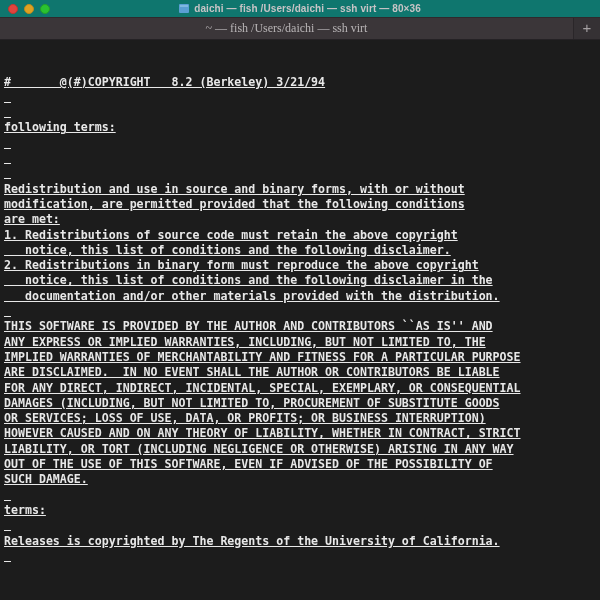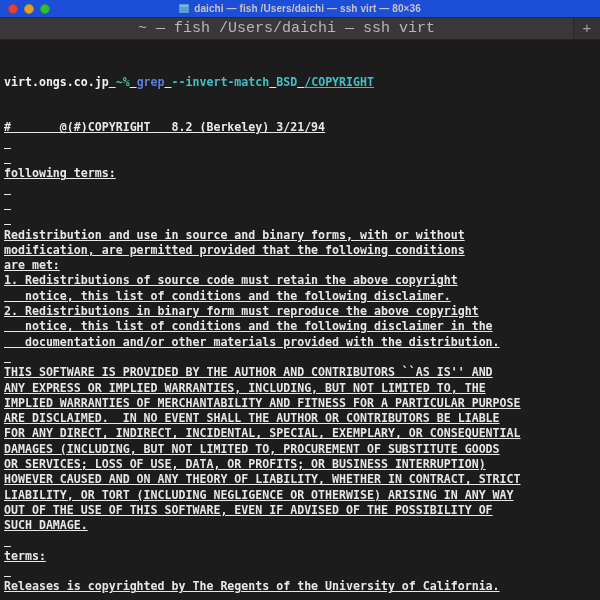--- a/index.html
+++ b/index.html
@@ -21,21 +21,21 @@
     background: #1c1c1c;
     display: flex;
     flex-direction: column;
     overflow: hidden;
   }
 
   
   .titlebar {
     height: 18px;
     min-height: 18px;
-    background: #1d4ed8;
+    background: #0f766e;
     border-bottom: 1px solid #2e2a2d;
     display: flex;
     align-items: center;
     position: relative;
     box-sizing: border-box;
   }
   .traffic {
     display: flex;
     align-items: center;
     gap: 6px;
@@ -101,22 +101,22 @@
   .tab {
     flex: 1 1 auto;
     display: flex;
     align-items: center;
     justify-content: center;
     background: #3b3639;
     border-right: 1px solid #2a2629;
     overflow: hidden;
   }
   .tab-text {
-    font-family: Liberation Mono, monospace;
-    font-size: 15px;
+    font-family: Liberation Serif, serif;
+    font-size: 12px;
     color: #b9b5b7;
     white-space: nowrap;
   }
   .newtab {
     width: 26px;
     min-width: 26px;
     display: flex;
     align-items: center;
     justify-content: center;
     background: #353134;
@@ -174,18 +174,17 @@
 
   <div class="tabbar">
     <div class="tab">
       <span class="tab-text">~ — fish /Users/daichi — ssh virt</span>
     </div>
     <div class="newtab">+</div>
   </div>
 
   <div class="term">
     <div class="term-inner">
-      <div class="line"><span class="c-host">virt.ongs.co.jp</span><span class="c-out"> </span><span class="c-prompt">~%</span><span class="c-out"> </span><span class="c-cmd">grep</span><span class="c-out"> </span><span class="c-flag">--invert-match</span><span class="c-out"> </span><span class="c-arg">BSD</span><span class="c-out"> </span><span class="c-path">/COPYRIGHT</span></div>
       <div id="output-lines"><div class="line c-out">#       @(#)COPYRIGHT   8.2 (Berkeley) 3/21/94</div><div class="line c-out">&nbsp;</div><div class="line c-out">&nbsp;</div><div class="line c-out">following terms:</div><div class="line c-out">&nbsp;</div><div class="line c-out">&nbsp;</div><div class="line c-out">&nbsp;</div><div class="line c-out">Redistribution and use in source and binary forms, with or without</div><div class="line c-out">modification, are permitted provided that the following conditions</div><div class="line c-out">are met:</div><div class="line c-out">1. Redistributions of source code must retain the above copyright</div><div class="line c-out">   notice, this list of conditions and the following disclaimer.</div><div class="line c-out">2. Redistributions in binary form must reproduce the above copyright</div><div class="line c-out">   notice, this list of conditions and the following disclaimer in the</div><div class="line c-out">   documentation and/or other materials provided with the distribution.</div><div class="line c-out">&nbsp;</div><div class="line c-out">THIS SOFTWARE IS PROVIDED BY THE AUTHOR AND CONTRIBUTORS ``AS IS'' AND</div><div class="line c-out">ANY EXPRESS OR IMPLIED WARRANTIES, INCLUDING, BUT NOT LIMITED TO, THE</div><div class="line c-out">IMPLIED WARRANTIES OF MERCHANTABILITY AND FITNESS FOR A PARTICULAR PURPOSE</div><div class="line c-out">ARE DISCLAIMED.  IN NO EVENT SHALL THE AUTHOR OR CONTRIBUTORS BE LIABLE</div><div class="line c-out">FOR ANY DIRECT, INDIRECT, INCIDENTAL, SPECIAL, EXEMPLARY, OR CONSEQUENTIAL</div><div class="line c-out">DAMAGES (INCLUDING, BUT NOT LIMITED TO, PROCUREMENT OF SUBSTITUTE GOODS</div><div class="line c-out">OR SERVICES; LOSS OF USE, DATA, OR PROFITS; OR BUSINESS INTERRUPTION)</div><div class="line c-out">HOWEVER CAUSED AND ON ANY THEORY OF LIABILITY, WHETHER IN CONTRACT, STRICT</div><div class="line c-out">LIABILITY, OR TORT (INCLUDING NEGLIGENCE OR OTHERWISE) ARISING IN ANY WAY</div><div class="line c-out">OUT OF THE USE OF THIS SOFTWARE, EVEN IF ADVISED OF THE POSSIBILITY OF</div><div class="line c-out">SUCH DAMAGE.</div><div class="line c-out">&nbsp;</div><div class="line c-out">terms:</div><div class="line c-out">&nbsp;</div><div class="line c-out">Releases is copyrighted by The Regents of the University of California.</div><div class="line c-out">&nbsp;</div></div>
     </div>
   </div>
 
 </div>
 
 </body></html>

